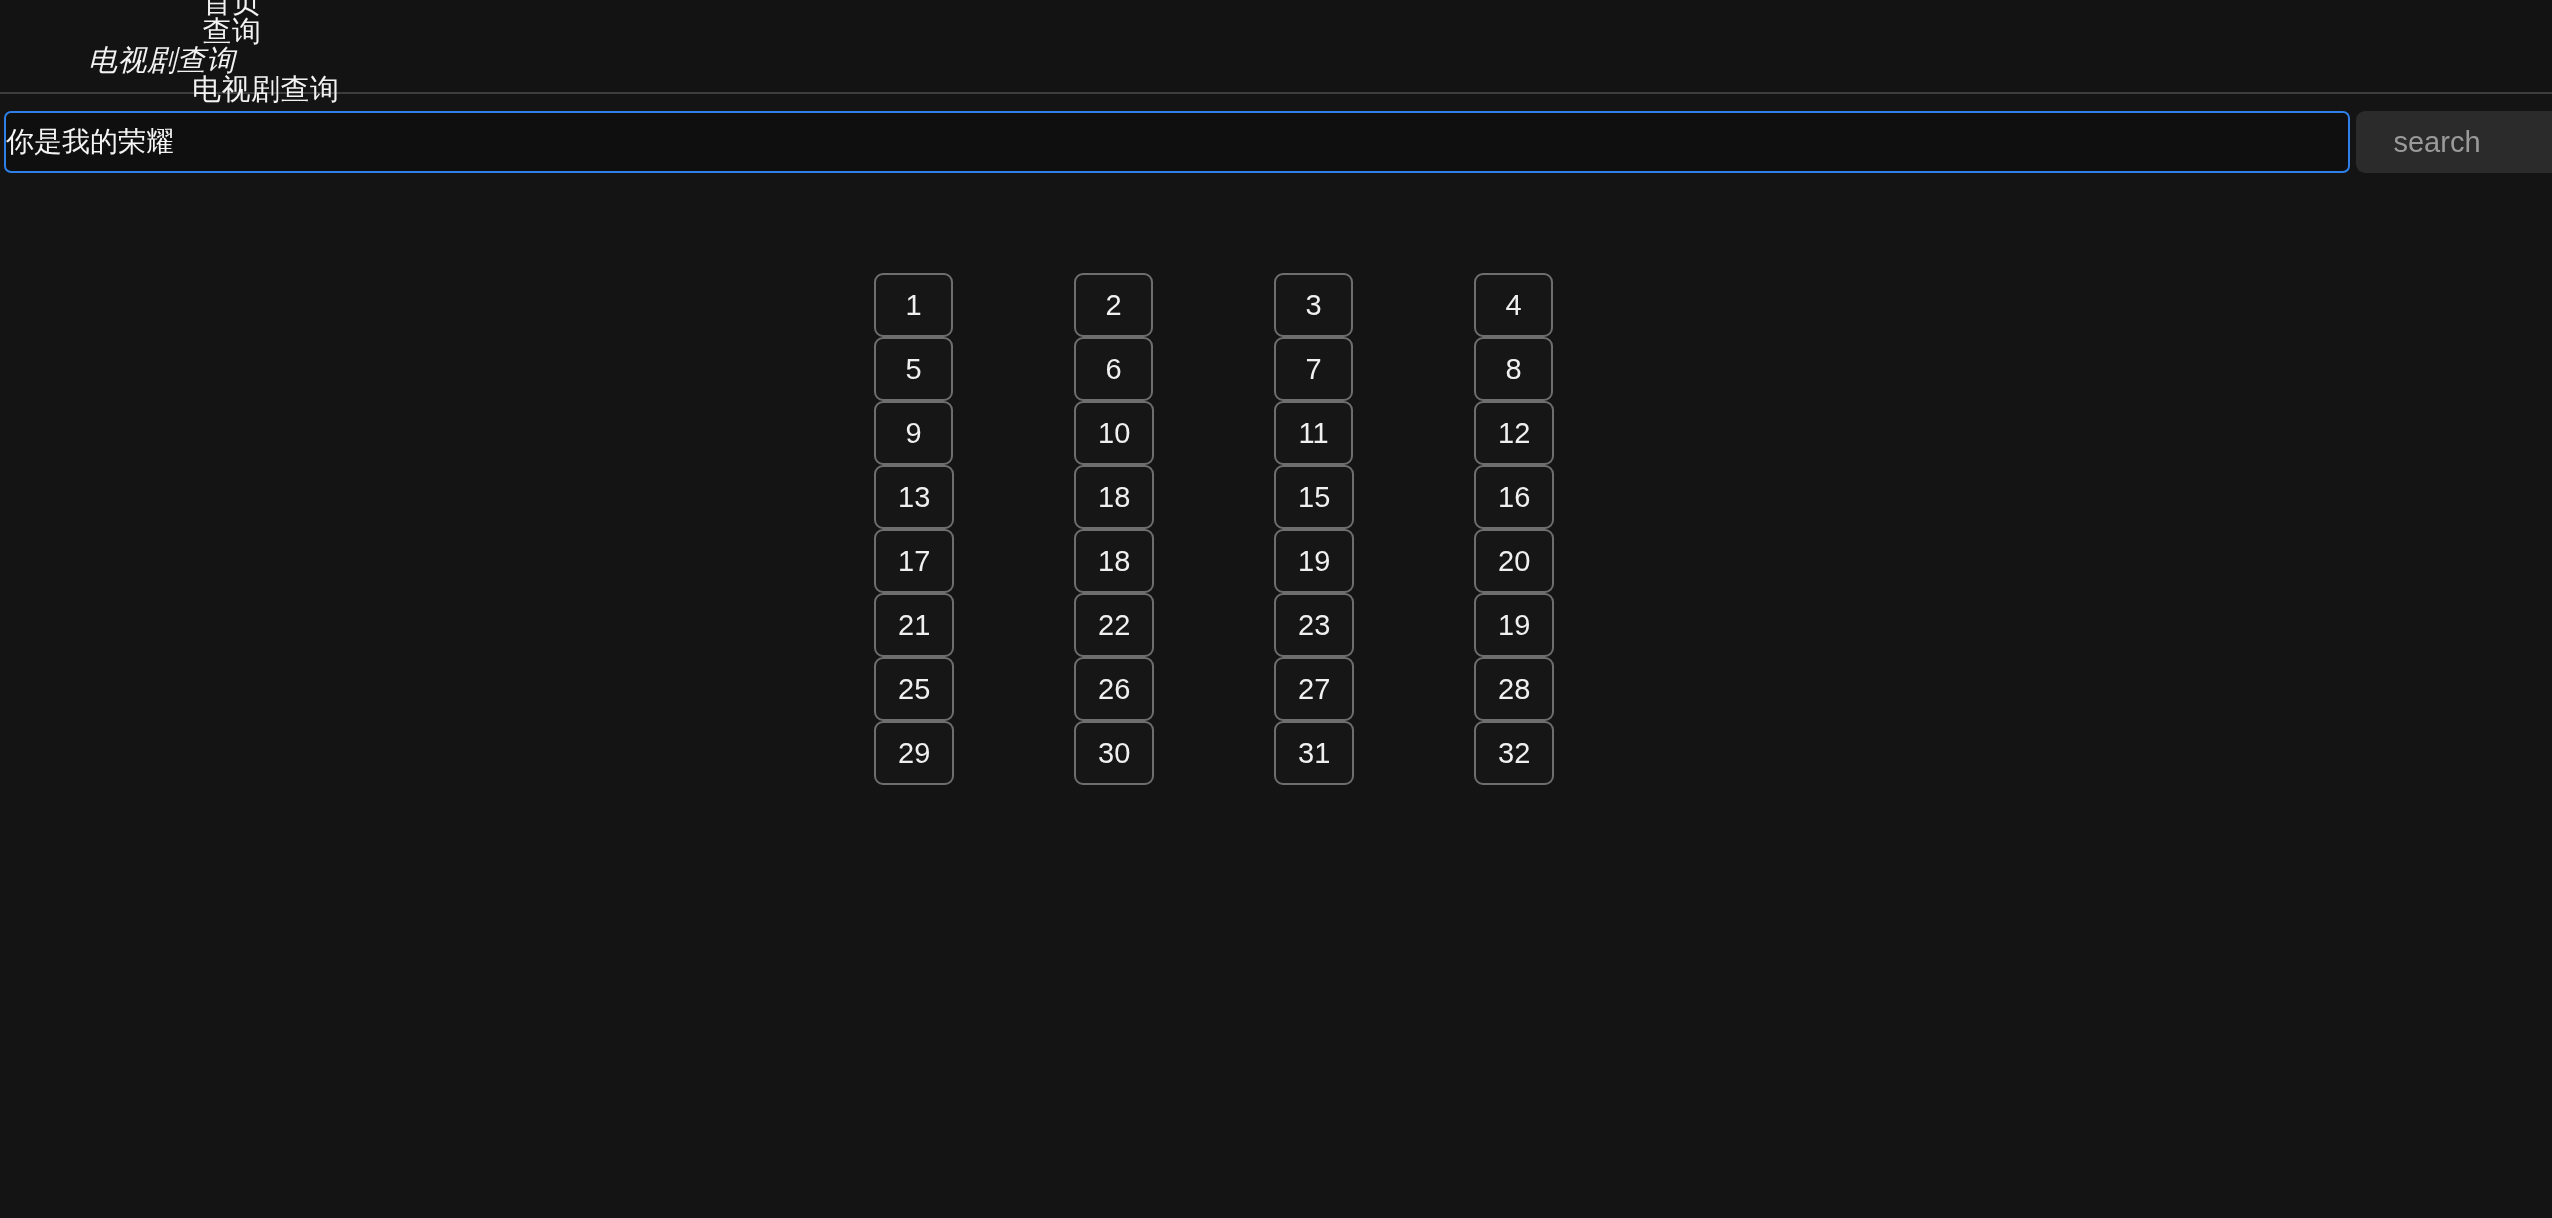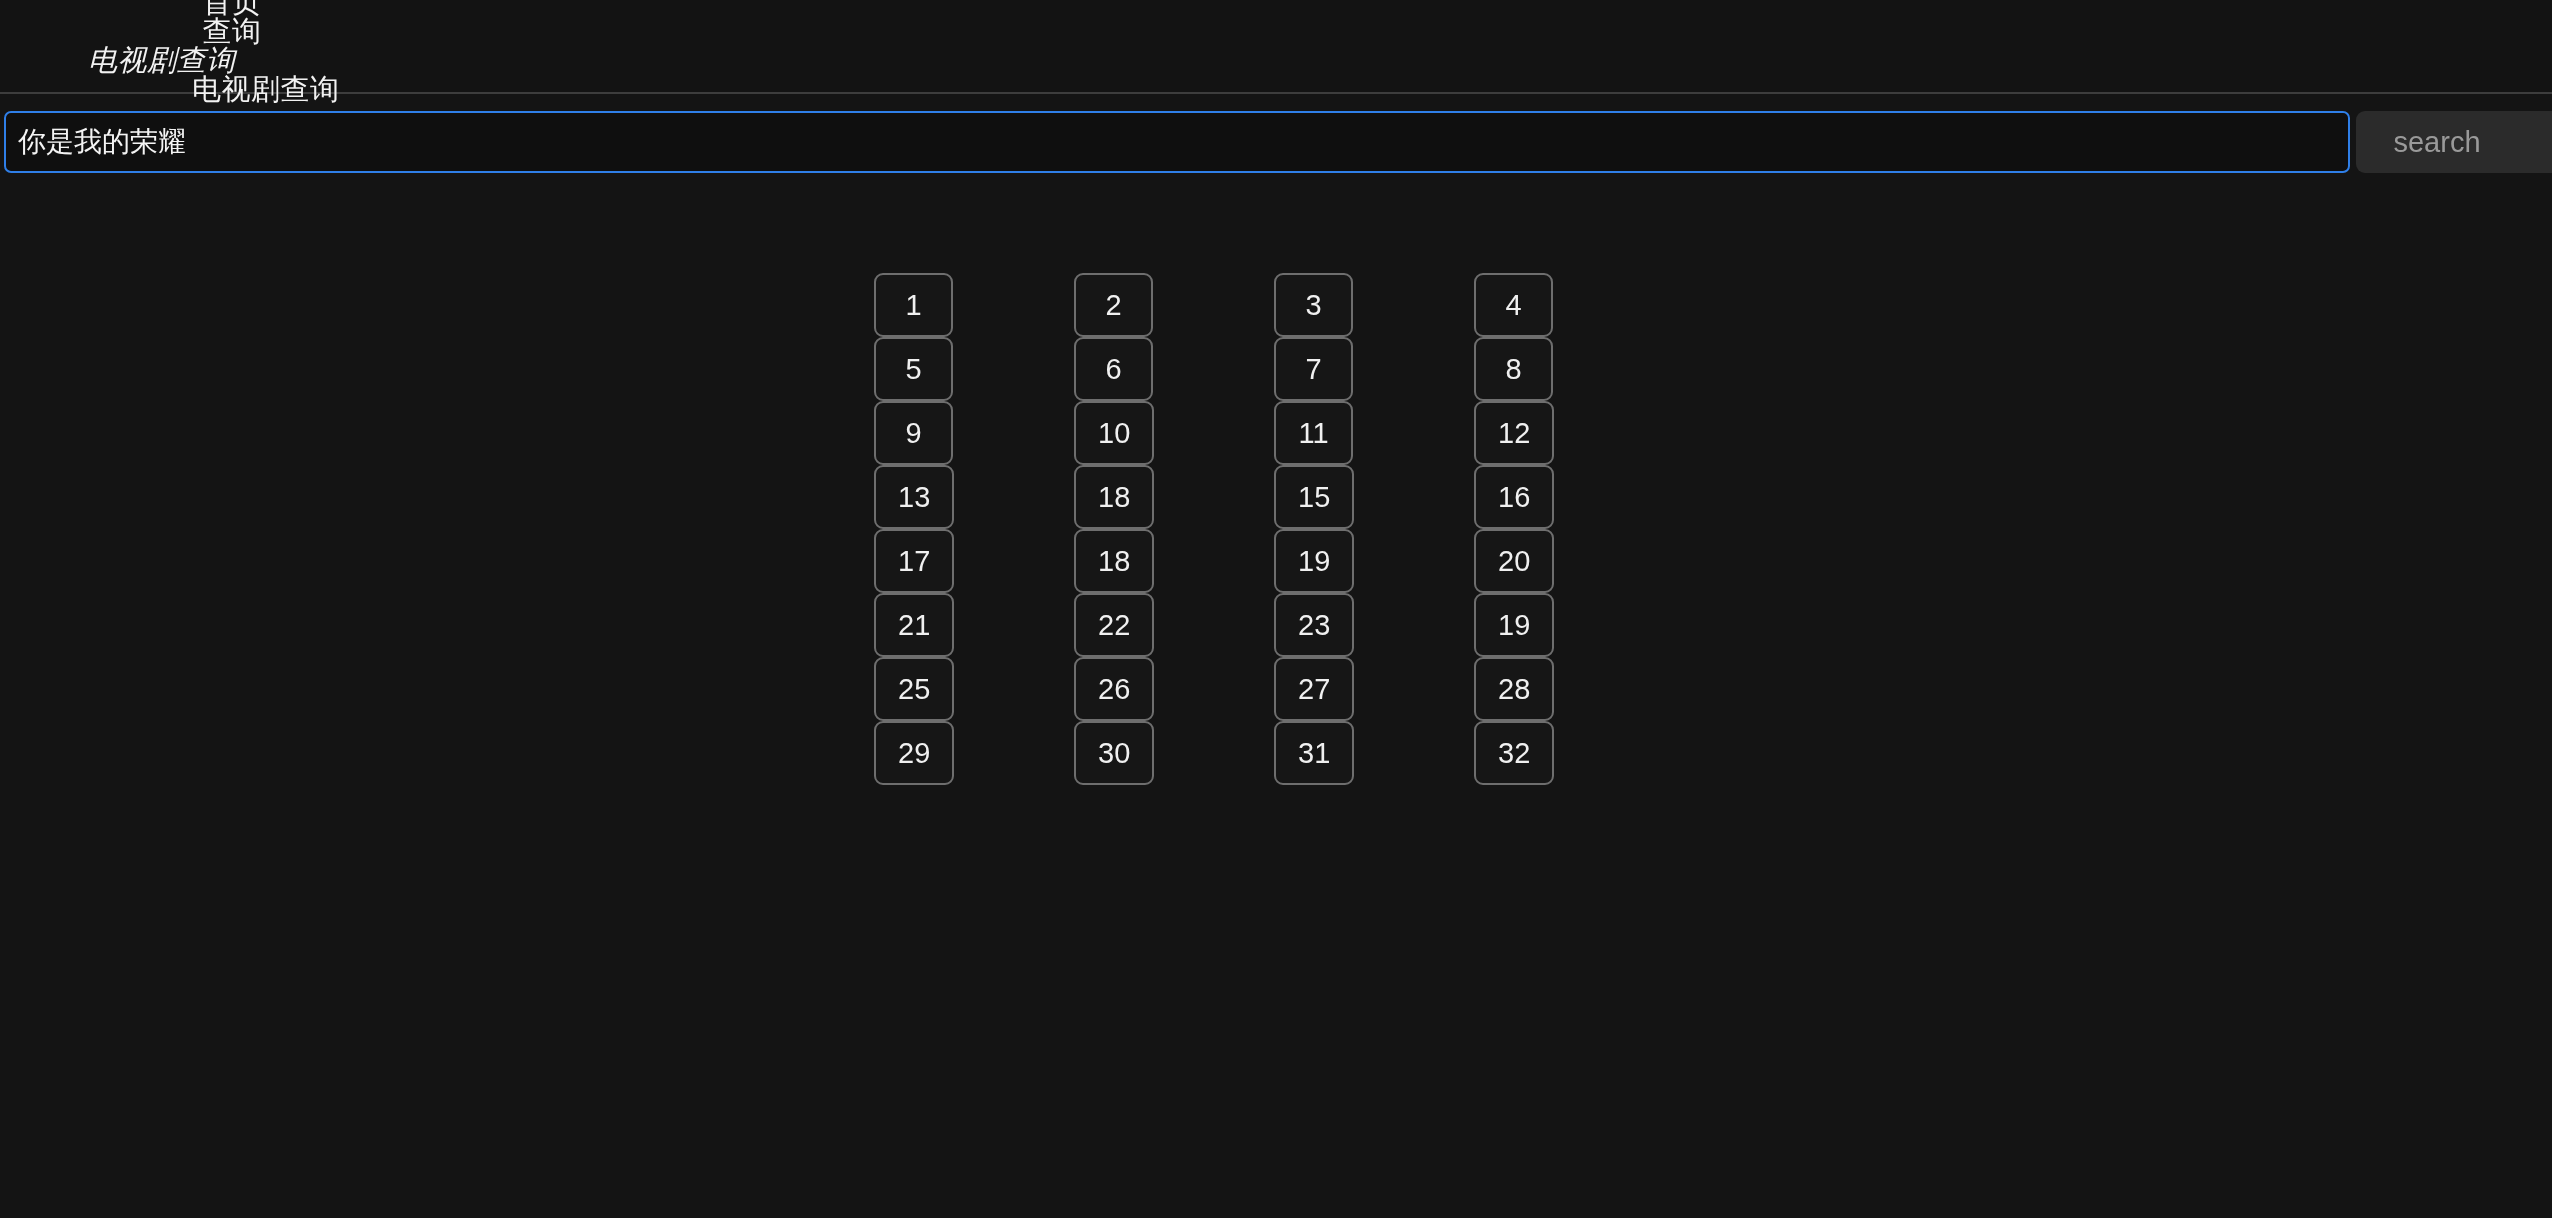--- a/index.html
+++ b/index.html
@@ -76,21 +76,21 @@
     width: 2346px;
     height: 62px;
     box-sizing: border-box;
     background: #0f0f0f;
     border: 2px solid #2f7fe8;
     border-radius: 7px;
     outline: none;
     color: #f4f4f4;
     font-family: "Liberation Sans", "DejaVu Sans", sans-serif;
     font-size: 28px;
-    padding: 0 12px;
+    padding: 0 0;
     caret-color: #f4f4f4;
   }
   #search-input::placeholder { color: #8a8a8a; }
 
   #search-button {
     position: absolute;
     left: 2356px;
     top: 3px;
     width: 232px;
     height: 62px;

